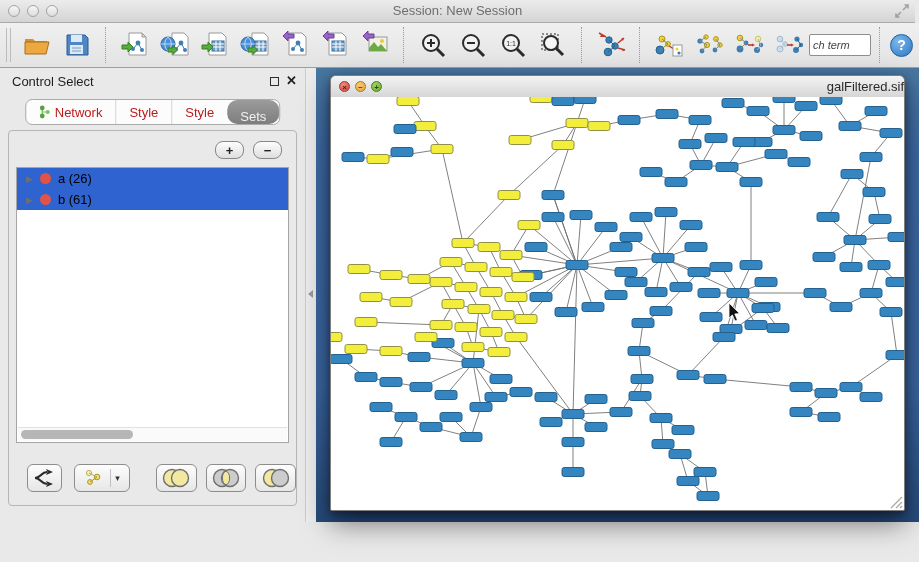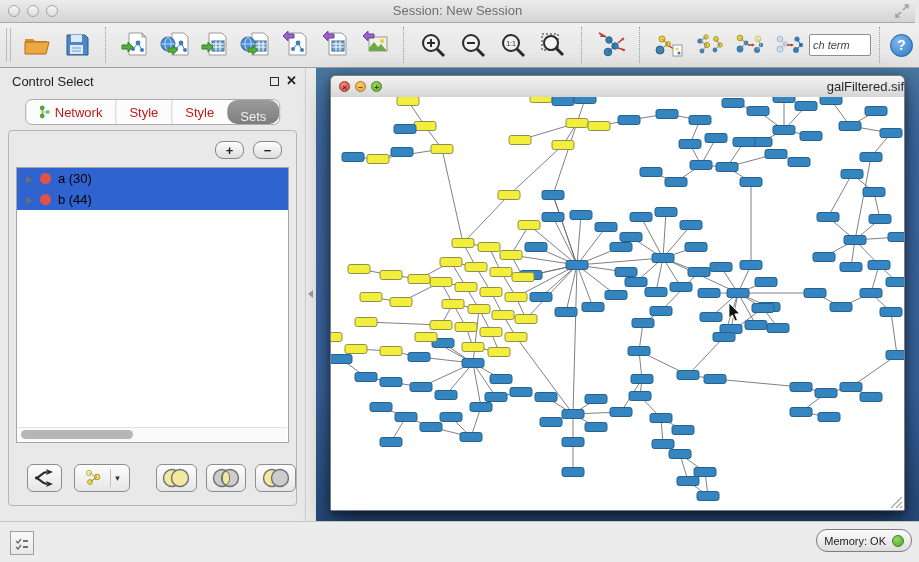--- a/index.html
+++ b/index.html
@@ -344,26 +344,26 @@
       </div>
       <div class="cp-body">
         <div class="setops">
           <span class="mini-btn">+</span>
           <span class="mini-btn">−</span>
         </div>
         <div class="sets-list">
           <div class="set-row selected">
             <span class="disclosure">▶</span>
             <span class="set-dot"></span>
-            <span>a (30)</span>
+            <span>a (26)</span>
           </div>
           <div class="set-row selected">
             <span class="disclosure">▶</span>
             <span class="set-dot"></span>
-            <span>b (44)</span>
+            <span>b (61)</span>
           </div>
           <div class="hscroll">
               <span class="hthumb"></span>
             </div>
         </div>
         <div class="sets-buttons">
           <span class="op-btn b-fork">
             <svg width="22" height="20" viewBox="0 0 22 20">
                 <path d="M2 10 C8 10 8 4 14 4" stroke="#2b2b2b" stroke-width="2.2" fill="none"></path>
                 <path d="M2 10 C8 10 8 16 14 16" stroke="#2b2b2b" stroke-width="2.2" fill="none"></path>
@@ -771,27 +771,13 @@
               <path d="M398,206 l0,15 l3.4,-3 l2.6,6 l2.4,-1.1 l-2.6,-5.9 l4.8,-0.4 z" fill="#111" stroke="#fff" stroke-width="0.8"></path>
             </svg>
           <svg class="resize-grip" width="13" height="13" viewBox="0 0 13 13">
             <path d="M12 1 L1 12 M12 6 L6 12 M12 10 L10 12" stroke="#a9a9a9" stroke-width="1.3"></path>
           </svg>
         </div>
       </div>
     </div>
   </div>
 
-  <div class="statusbar">
-    <span class="task-btn">
-      <svg width="14" height="13" viewBox="0 0 14 13">
-          <path d="M1 4 l2 2 3 -4" stroke="#6f6f6f" stroke-width="1.4" fill="none"></path>
-          <rect x="8" y="3" width="5" height="2" fill="#6f6f6f"></rect>
-          <path d="M1 10 l2 2 3 -4" stroke="#6f6f6f" stroke-width="1.4" fill="none"></path>
-          <rect x="8" y="9" width="5" height="2" fill="#6f6f6f"></rect>
-        </svg>
-    </span>
-    <span class="memory-pill">
-      <span>Memory: OK</span>
-      <span class="mem-dot"></span>
-    </span>
-  </div>
 </div>
 
 </body></html>

